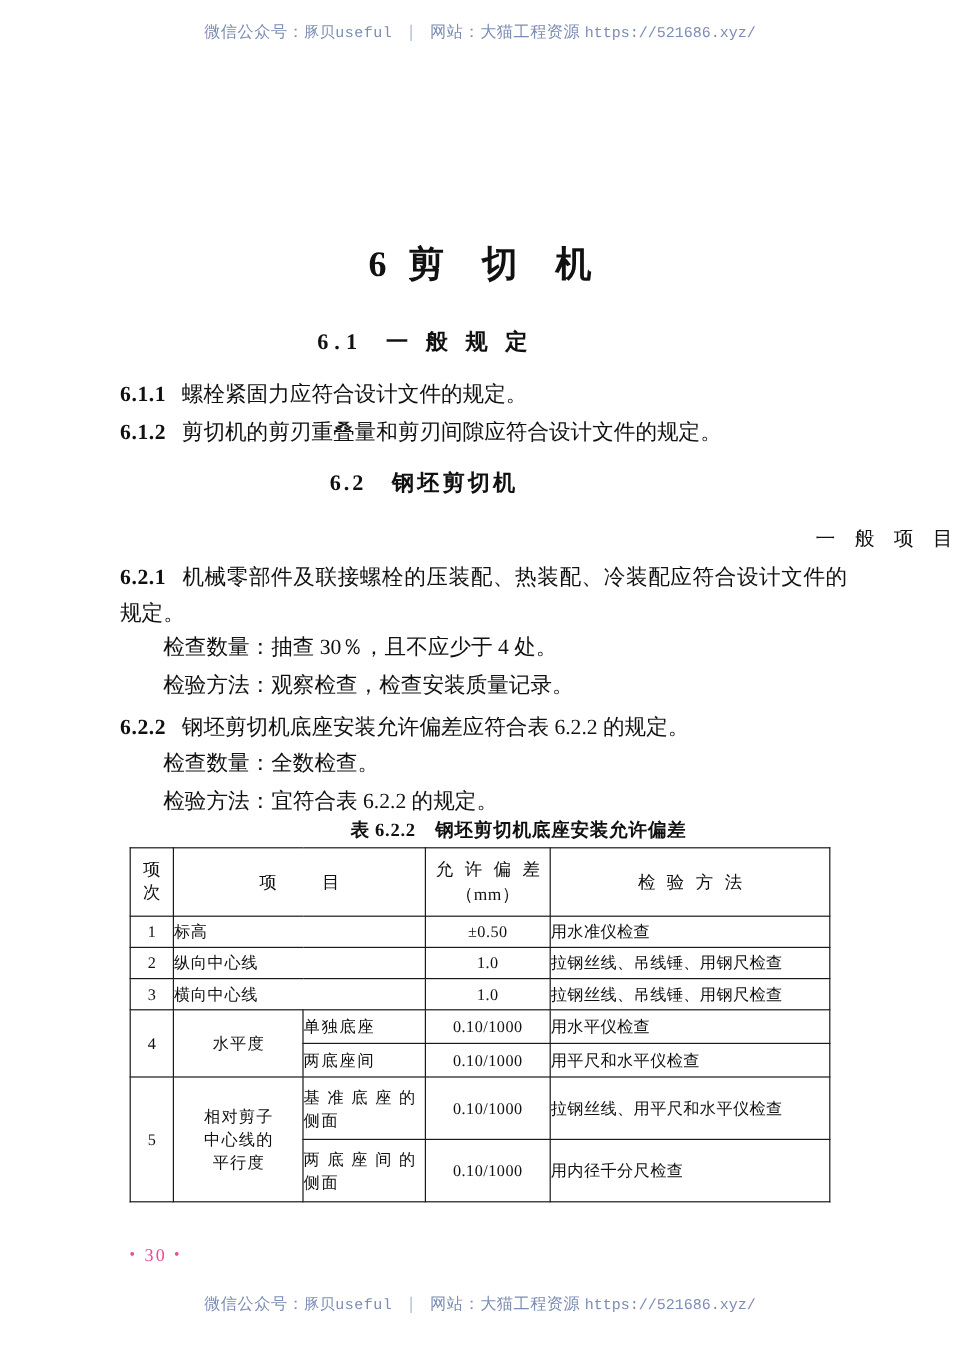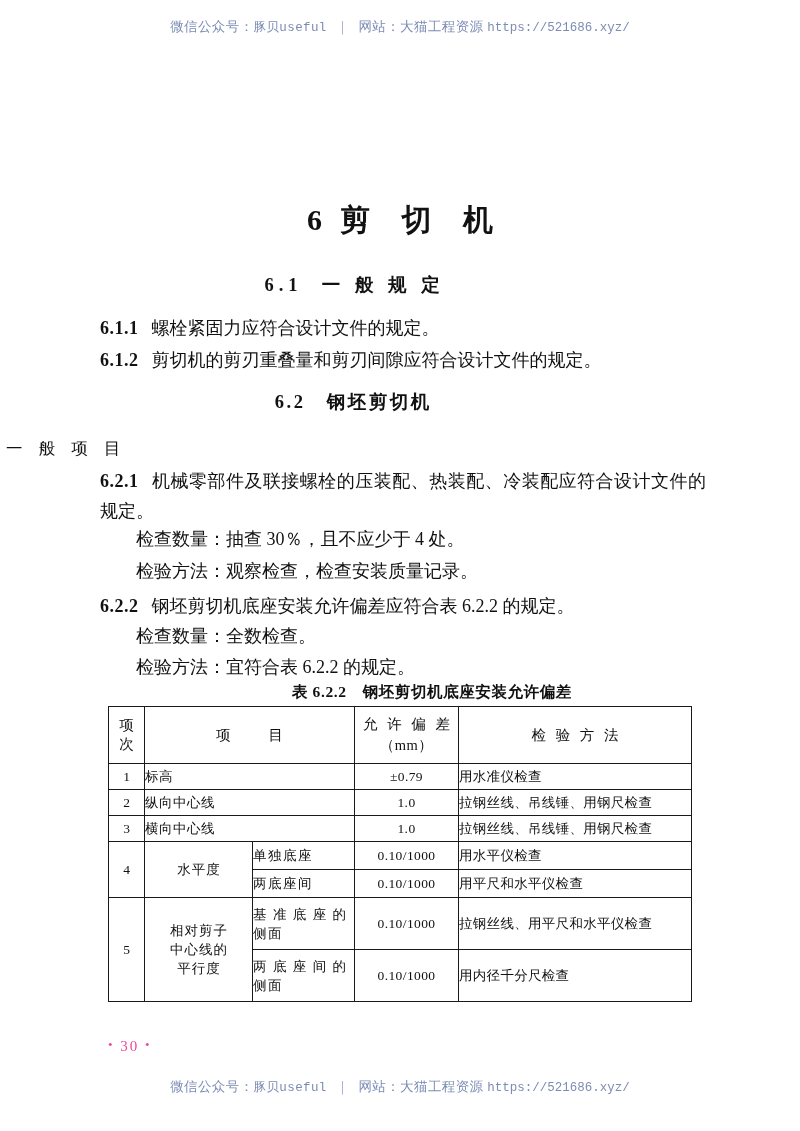--- a/index.html
+++ b/index.html
@@ -80,21 +80,21 @@
     letter-spacing: 5px;
     text-indent: 5px;
   }
   .section-6-1 { top: 272px; }
   .section-6-2 { top: 389px; letter-spacing: 2.5px; text-indent: 2.5px;}
 
   .subhead {
     position: absolute;
     left: 0;
     width: 800px;
-    text-align: left;
+    text-align: right;
     font-size: 16.5px;
     letter-spacing: 6px;
     text-indent: 6px;
   }
   .subhead-general { top: 438px; }
 
   .clause {
     position: absolute;
     left: 100px;
     width: 606px;
@@ -284,21 +284,21 @@
           <span class="hdr-unit">（mm）</span>
         </th>
         <th class="hdr">检 验 方 法</th>
       </tr>
     </thead>
     <tbody>
 
       <tr class="r-std">
         <td class="cell-num">1</td>
         <td class="cell-item" colspan="2">标高</td>
-        <td class="cell-val">±0.79</td>
+        <td class="cell-val">±0.50</td>
         <td class="cell-method">用水准仪检查</td>
       </tr>
 
       <tr class="r-std">
         <td class="cell-num">2</td>
         <td class="cell-item" colspan="2">纵向中心线</td>
         <td class="cell-val">1.0</td>
         <td class="cell-method">拉钢丝线、吊线锤、用钢尺检查</td>
       </tr>
 

